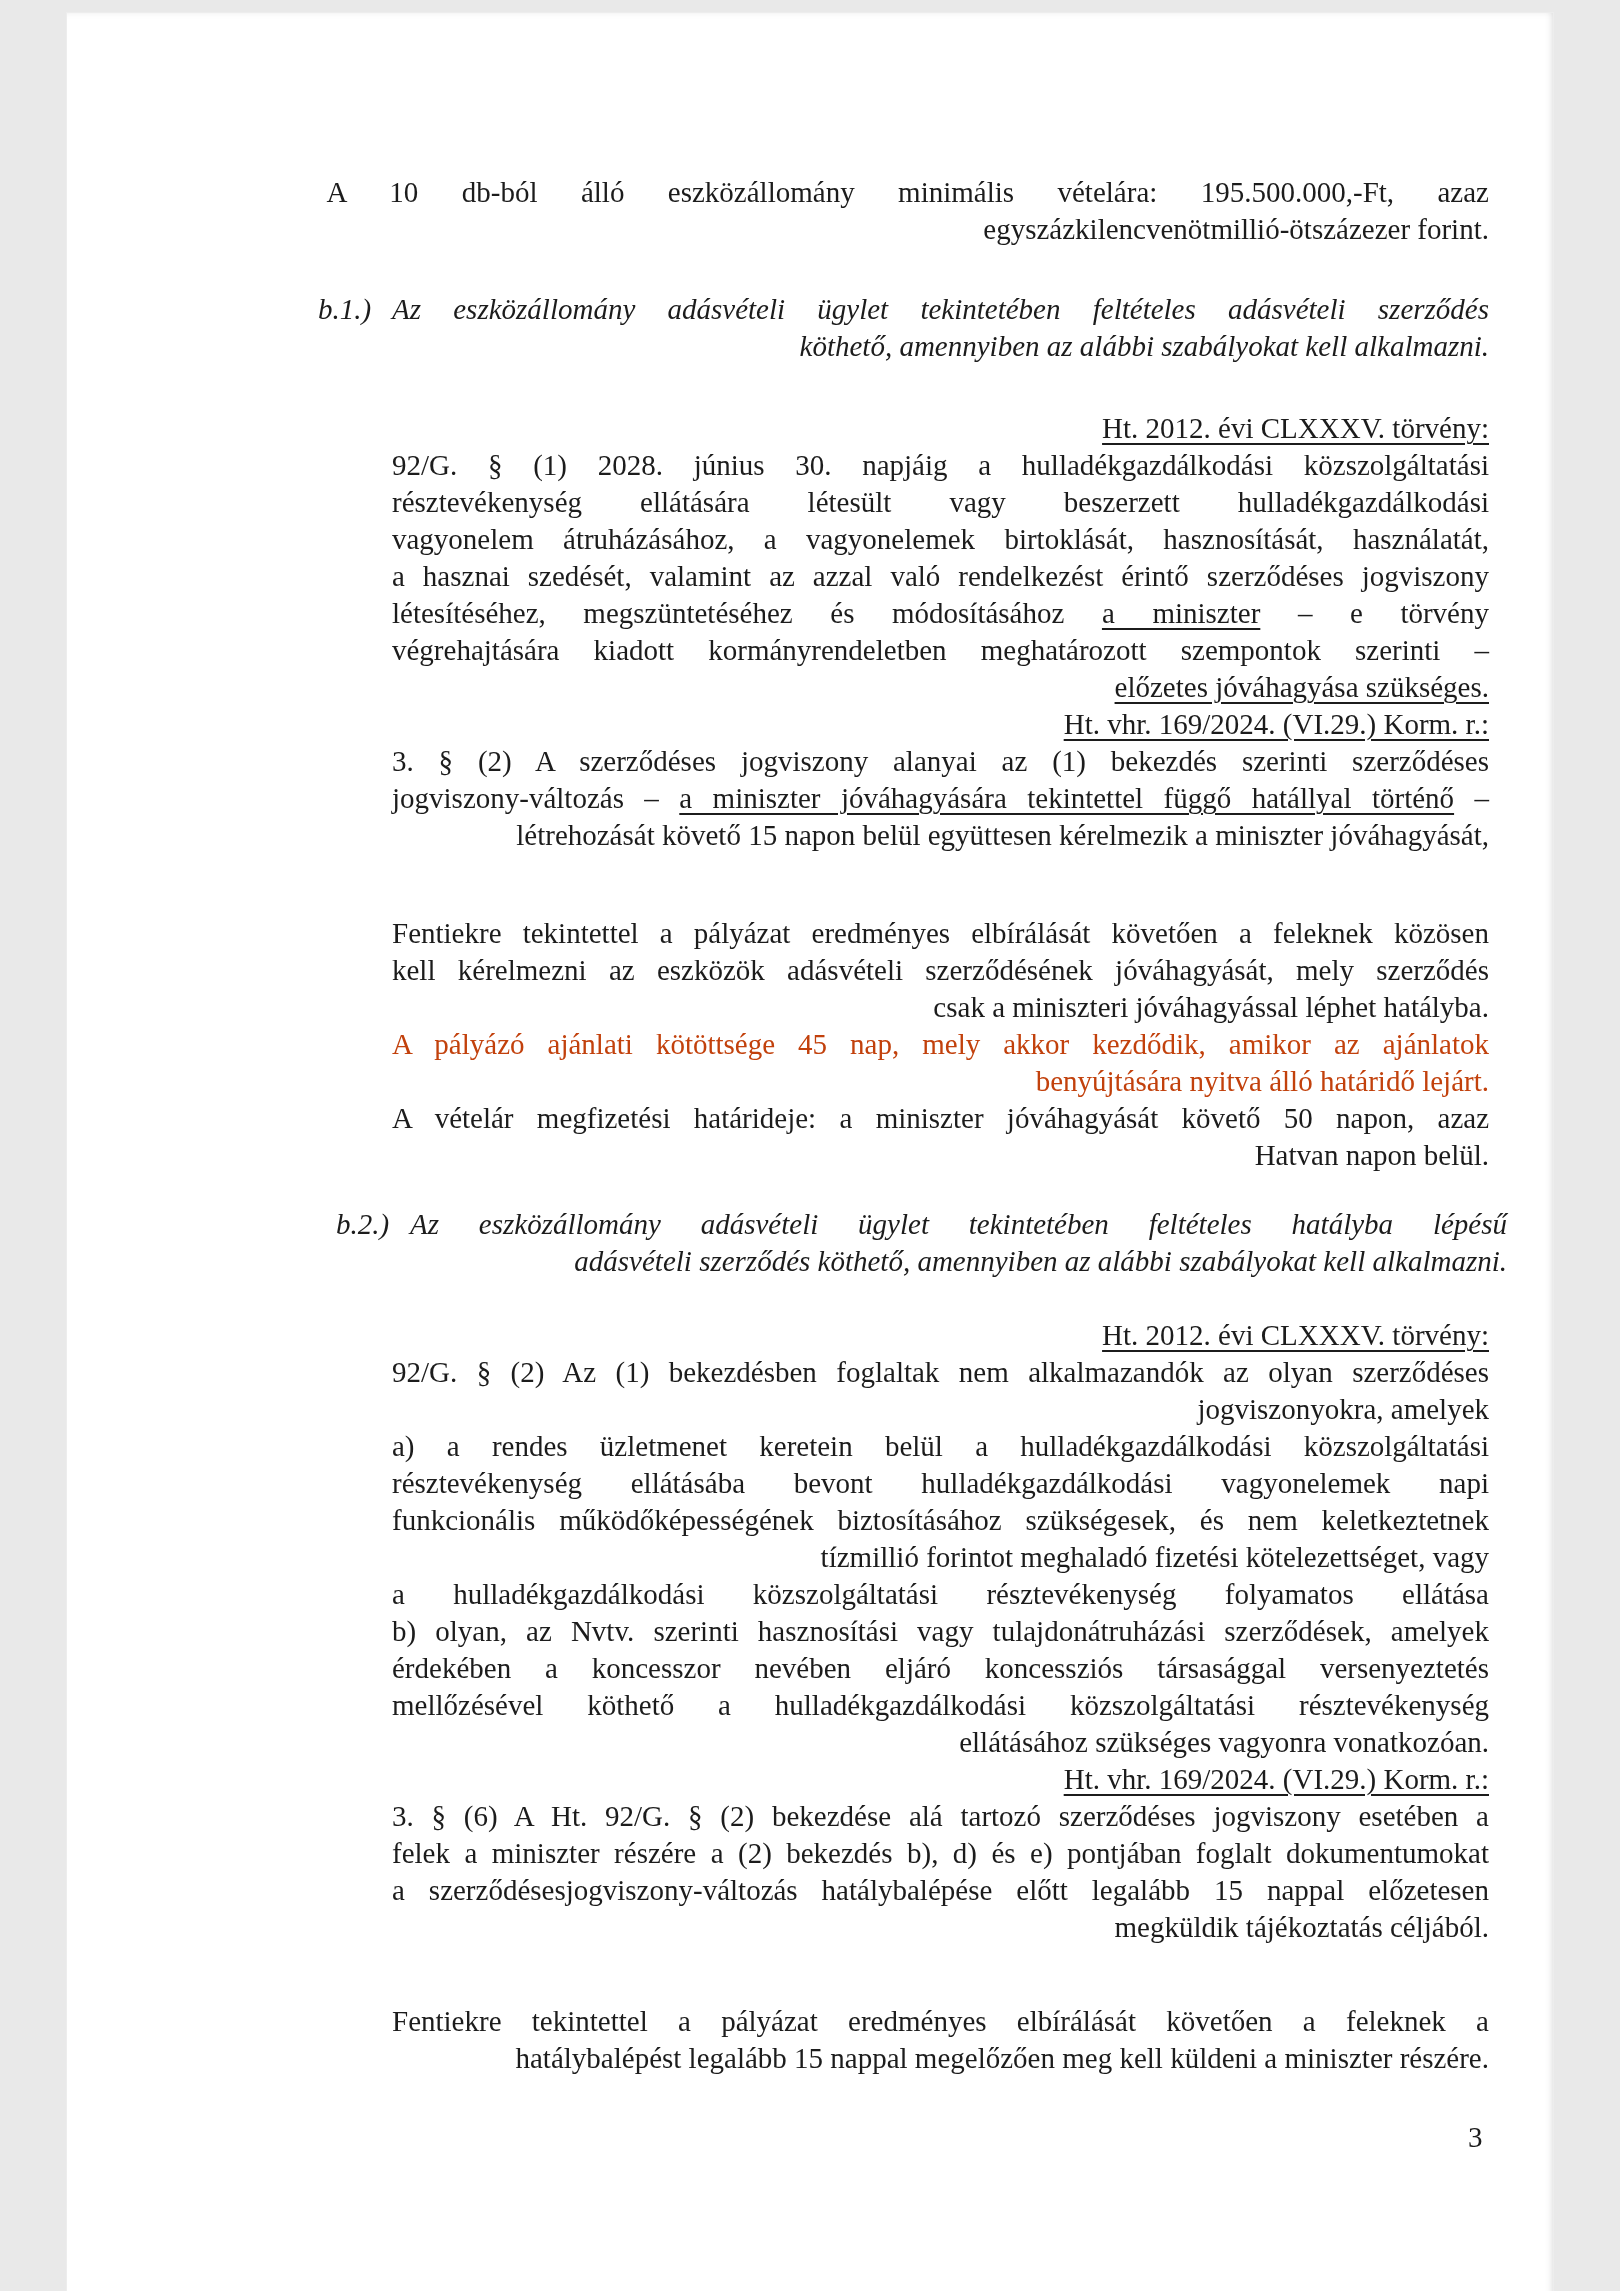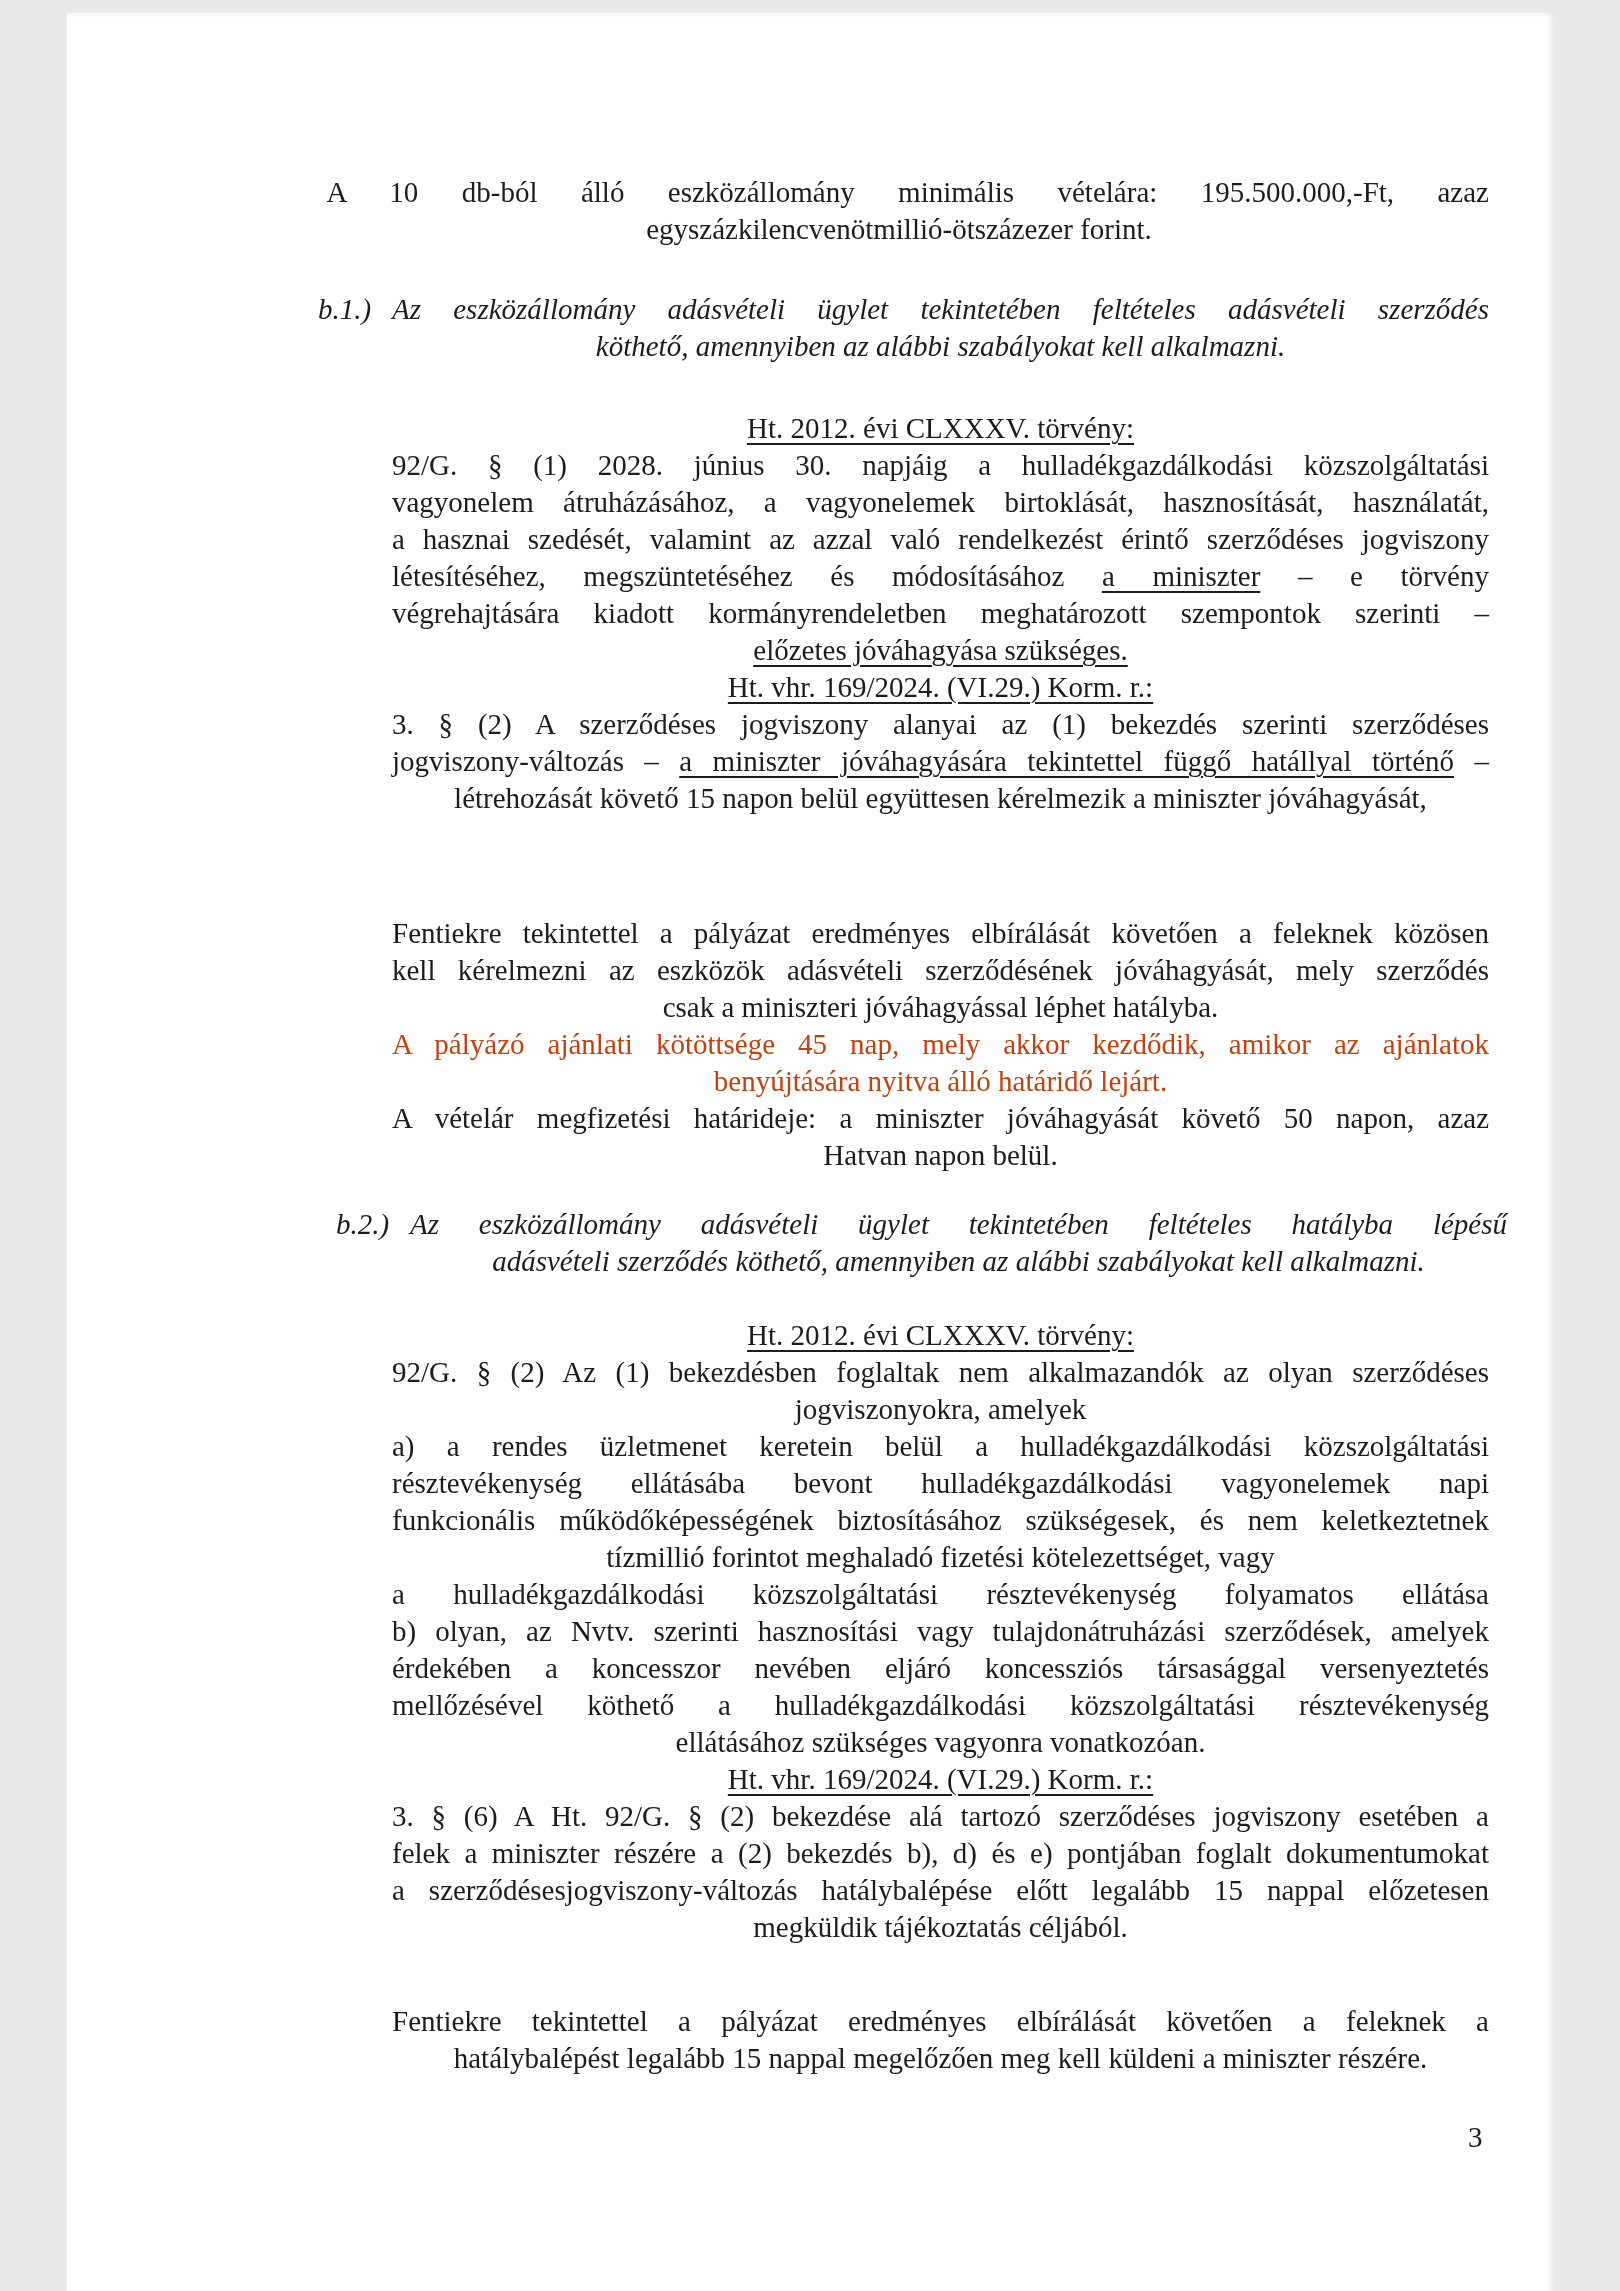--- a/index.html
+++ b/index.html
@@ -21,21 +21,21 @@
                 inset -6.9px 0 8.8px -6.9px #c9c9c9,
                 inset 0 -5.9px 8.8px -6.9px #d9d9d9,
                 inset 0 6.9px 8.8px -7.8px #e4e4e4;
     overflow: hidden;
   }
   .block { position: absolute; }
   .line { min-height: 37px; }
   
   .jl { text-align: justify; text-align-last: justify; }
   
-  .ll { text-align: center; }
+  .ll { text-align: right; }
   .it { }
   .u  { text-decoration: underline; text-decoration-thickness: 2px; text-underline-offset: 4.9px; }
   .gray { color: #c2410c; }
   .indent { text-indent: 17.6px; }
   .item-label {
     position: absolute;
     left: -74px;
     top: 0;
     white-space: nowrap;
   }
@@ -58,20 +58,21 @@
 
   <div class="block" style="left:326px; top:279px; width:1097px;font-style:italic;">
     <span class="item-label">b.1.)</span>
     <div class="line jl">Az eszközállomány adásvételi ügylet tekintetében feltételes adásvételi szerződés</div>
     <div class="line ll">köthető, amennyiben az alábbi szabályokat kell alkalmazni.</div>
   </div>
 
   <div class="block it" style="left:326px; top:398px; width:1097px;">
     <div class="line ll u">Ht. 2012. évi CLXXXV. törvény:</div>
     <div class="line jl">92/G. § (1) 2028. június 30. napjáig a hulladékgazdálkodási közszolgáltatási</div>
+    <div class="line jl">résztevékenység ellátására létesült vagy beszerzett hulladékgazdálkodási</div>
     <div class="line jl">vagyonelem átruházásához, a vagyonelemek birtoklását, hasznosítását, használatát,</div>
     <div class="line jl">a hasznai szedését, valamint az azzal való rendelkezést érintő szerződéses jogviszony</div>
     <div class="line jl">
       <span>létesítéséhez, megszüntetéséhez és módosításához </span><span class="u">a miniszter</span><span> – e törvény</span>
     </div>
     <div class="line jl">végrehajtására kiadott kormányrendeletben meghatározott szempontok szerinti –</div>
     <div class="line ll u">előzetes jóváhagyása szükséges.</div>
     <div class="line ll u">Ht. vhr. 169/2024. (VI.29.) Korm. r.:</div>
     <div class="line jl">3. § (2) A szerződéses jogviszony alanyai az (1) bekezdés szerinti szerződéses</div>
     <div class="line jl">

